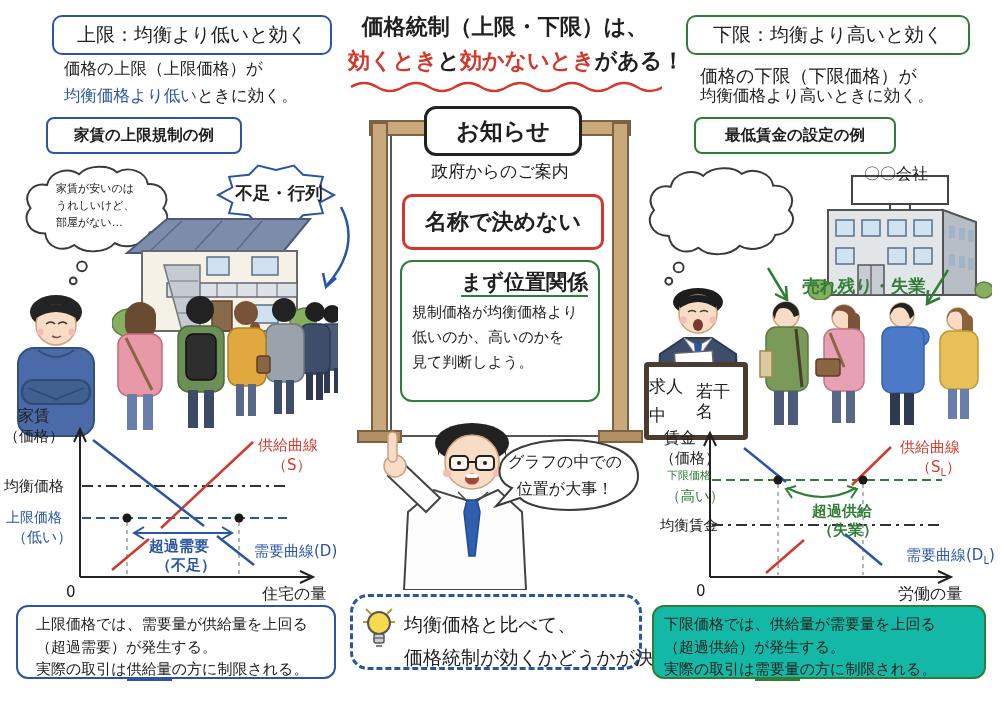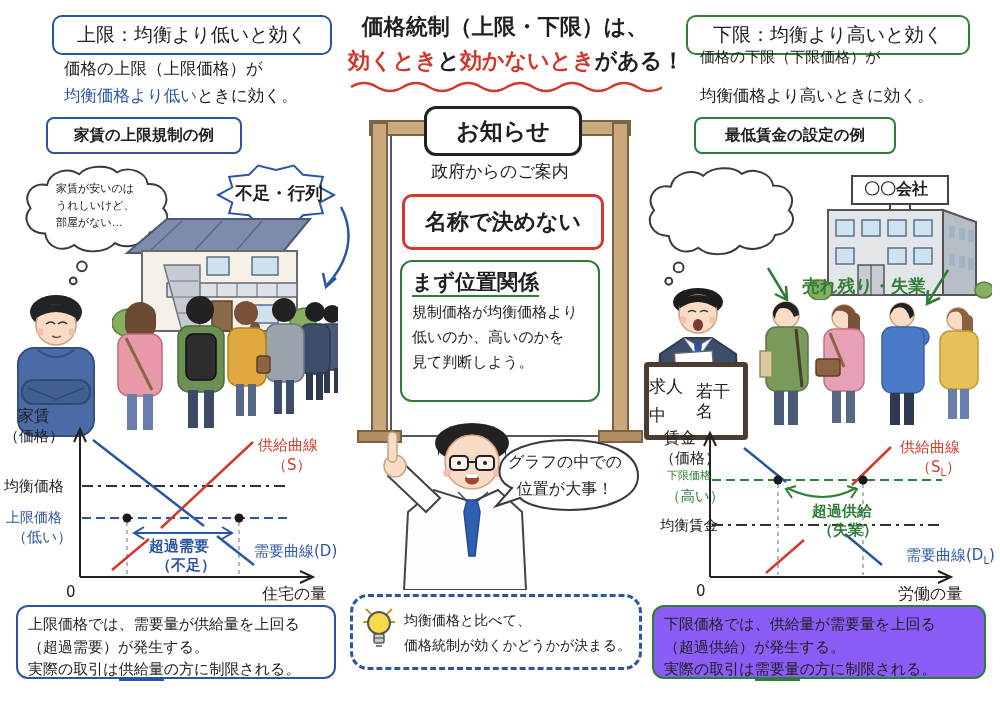--- a/index.html
+++ b/index.html
@@ -157,21 +157,21 @@
     <div class="lbl t-blue" style="left:10px;top:128px;font-size:15px">（低い）</div>
     <div class="lbl t-red" style="left:256px;top:36px;font-size:15px">供給曲線</div>
     <div class="lbl t-red" style="left:270px;top:56px;font-size:15px">（S）</div>
     <div class="lbl t-blue" style="left:252px;top:142px;font-size:15px">需要曲線(D)</div>
     <div class="lbl t-blue" style="left:147px;top:137px;font-size:15px;font-weight:600">超過需要</div>
     <div class="lbl t-blue" style="left:154px;top:156px;font-size:15px;font-weight:600">（不足）</div>
     <div class="lbl" style="left:260px;top:184px;font-size:16px">住宅の量</div>
     <div class="lbl" style="left:64px;top:183px;font-size:15px">0</div>
   </div>
 
-  <div class="abs b-blue note" style="left:16px;top:605px;width:320px;height:74px;border-radius:12px;padding:6px 10px;box-sizing:border-box;background:#fff">
+  <div class="abs b-blue note" style="left:16px;top:605px;width:320px;height:74px;border-radius:12px;padding:6px 18px;box-sizing:border-box;background:#fff">
     <div>上限価格では、需要量が供給量を上回る</div>
     <div>（超過需要）が発生する。</div>
     <div><span>実際の取引は</span><span class="u-blue">供給量</span><span>の方に制限される。</span></div>
   </div>
 
   <div class="lbl" style="left:348px;top:12px;width:314px;text-align:center;font-size:22px;font-weight:700">価格統制（上限・下限）は、</div>
   <div class="lbl" style="left:348px;top:46px;width:314px;text-align:center;font-size:22px;font-weight:700">
     <span class="t-red">効くとき</span><span>と</span><span class="t-red">効かないとき</span><span>がある！</span>
   </div>
   <svg class="abs" style="left:348px;top:79px" width="314" height="14" viewBox="0 0 314 14">
@@ -184,21 +184,21 @@
   <div class="abs" style="left:612px;top:122px;width:17px;height:316px;background:#c9a87c;border:2px solid #7a6242;box-sizing:border-box"></div>
   <div class="abs" style="left:357px;top:430px;width:45px;height:13px;background:#b08f64;border:2px solid #7a6242;box-sizing:border-box"></div>
   <div class="abs" style="left:598px;top:430px;width:45px;height:13px;background:#b08f64;border:2px solid #7a6242;box-sizing:border-box"></div>
 
   <div class="rbox b-black" style="left:424px;top:106px;width:152px;height:44px;font-size:23px;font-weight:600;border-radius:12px">お知らせ</div>
   <div class="lbl" style="left:400px;top:160px;width:200px;text-align:center;font-size:17px">政府からのご案内</div>
 
   <div class="rbox b-red" style="left:402px;top:194px;width:196px;height:50px;font-size:22px;font-weight:600">名称で決めない</div>
 
   <div class="abs b-green" style="left:400px;top:260px;width:200px;height:142px;border-radius:12px;background:#fff;box-sizing:border-box;padding:6px 10px">
-    <div style="text-align:left;margin-bottom:4px">
+    <div style="text-align:right;margin-bottom:4px">
       <span class="u-green" style="font-size:21px;font-weight:600">まず位置関係</span>
     </div>
     <div style="font-size:15px;line-height:1.65">
       <div>規制価格が均衡価格より</div>
       <div>低いのか、高いのかを</div>
       <div>見て判断しよう。</div>
     </div>
   </div>
 
   <svg class="abs" style="left:374px;top:418px" width="155" height="172" viewBox="0 0 155 172">
@@ -234,28 +234,28 @@
   <svg class="abs" style="left:362px;top:606px" width="34" height="46" viewBox="0 0 34 46">
     <line x1="4" y1="3" x2="9" y2="8" stroke="#b89a28" stroke-width="2"></line>
     <line x1="30" y1="3" x2="25" y2="8" stroke="#b89a28" stroke-width="2"></line>
     <line x1="1" y1="16" x2="7" y2="16" stroke="#b89a28" stroke-width="2"></line>
     <line x1="33" y1="16" x2="27" y2="16" stroke="#b89a28" stroke-width="2"></line>
     <circle cx="17" cy="17" r="11" fill="#f7d94c" stroke="#555" stroke-width="2"></circle>
     <rect x="12" y="28" width="10" height="9" rx="2" fill="#c9cdd4" stroke="#555" stroke-width="1.5"></rect>
     <line x1="12" y1="32" x2="22" y2="32" stroke="#555" stroke-width="1.2"></line>
     <line x1="14" y1="40" x2="20" y2="40" stroke="#555" stroke-width="1.5"></line>
   </svg>
-  <div class="lbl" style="left:404px;top:608px;width:236px;font-size:14px;line-height:1.75">
+  <div class="lbl" style="left:404px;top:608px;width:236px;font-size:19px;line-height:1.75">
     <div>均衡価格と比べて、</div>
     <div>価格統制が効くかどうかが決まる。</div>
   </div>
 
   <div class="rbox b-green hdr" style="left:686px;top:15px;width:280px;height:36px">下限：均衡より高いと効く</div>
 
-  <div class="lbl" style="left:700px;top:48px;font-size:15px">価格の下限（下限価格）が</div>
+  <div class="lbl" style="left:700px;top:64px;font-size:18px">価格の下限（下限価格）が</div>
   <div class="lbl" style="left:700px;top:85px;font-size:16.5px">均衡価格より高いときに効く。</div>
 
   <div class="rbox b-green small-hdr" style="left:694px;top:117px;width:198px;height:33px;border-width:2px;border-radius:8px">最低賃金の設定の例</div>
 
   <svg class="abs" style="left:636px;top:165px" width="168" height="130" viewBox="0 0 160 132">
     <path d="M28,72 C10,72 4,56 13,46 C4,33 14,19 30,22 C33,8 52,3 63,11 C72,1 94,1 102,9 C114,2 132,8 134,21 C150,20 158,34 150,46 C160,56 150,70 136,71 C132,84 112,89 100,82 C90,93 68,93 58,84 C46,92 30,87 28,72 Z" fill="#fff" stroke="#3a3a3a" stroke-width="2"></path>
     <circle cx="38" cy="104" r="5" fill="#fff" stroke="#3a3a3a" stroke-width="2"></circle>
     <circle cx="28" cy="118" r="3.5" fill="#fff" stroke="#3a3a3a" stroke-width="2"></circle>
   </svg>
 
@@ -276,21 +276,21 @@
       <rect x="160" y="60" width="6" height="12" fill="#9fb4c4"></rect>
     <rect x="141" y="84" width="6" height="12" fill="#9fb4c4"></rect>
       <rect x="151" y="86" width="6" height="12" fill="#9fb4c4"></rect>
       <rect x="160" y="88" width="6" height="12" fill="#9fb4c4"></rect>
     <ellipse cx="12" cy="120" rx="12" ry="10" fill="#86b060" stroke="#5a8040" stroke-width="1.5"></ellipse>
     <ellipse cx="176" cy="120" rx="9" ry="8" fill="#86b060" stroke="#5a8040" stroke-width="1.5"></ellipse>
     <rect x="44" y="6" width="96" height="28" fill="#fff" stroke="#444" stroke-width="2"></rect>
     <line x1="82" y1="34" x2="82" y2="40" stroke="#444" stroke-width="2"></line>
     <line x1="102" y1="34" x2="102" y2="40" stroke="#444" stroke-width="2"></line>
   </svg>
-  <div class="lbl" style="left:852px;top:179px;width:88px;text-align:center;font-size:16px;font-weight:700">〇〇会社</div>
+  <div class="lbl" style="left:852px;top:164px;width:88px;text-align:center;font-size:16px;font-weight:400">〇〇会社</div>
 
   <svg class="abs" style="left:760px;top:266px" width="196" height="44" viewBox="0 0 196 44">
     <line x1="8" y1="2" x2="26" y2="32" stroke="#2f7d36" stroke-width="2.5"></line>
     <polyline points="15,28 27,34 26,20" fill="none" stroke="#2f7d36" stroke-width="2.5"></polyline>
     <line x1="188" y1="4" x2="168" y2="36" stroke="#2f7d36" stroke-width="2.5"></line>
     <polyline points="180,32 167,38 168,24" fill="none" stroke="#2f7d36" stroke-width="2.5"></polyline>
   </svg>
   <div class="lbl t-green" style="left:790px;top:274px;width:148px;text-align:center;font-size:17.5px;font-weight:700">売れ残り・失業</div>
 
   <svg class="abs" style="left:636px;top:286px" width="126" height="150" viewBox="0 0 126 150">
@@ -373,19 +373,19 @@
     <div class="lbl" style="left:0px;top:92px;font-size:14.5px">均衡賃金</div>
     <div class="lbl t-red" style="left:240px;top:14px;font-size:15px">供給曲線</div>
     <div class="lbl t-red" style="left:256px;top:34px;font-size:15px"><span>（S</span><sub>L</sub><span>）</span></div>
     <div class="lbl t-blue" style="left:246px;top:122px;font-size:15px"><span>需要曲線(D</span><sub>L</sub><span>)</span></div>
     <div class="lbl t-green" style="left:152px;top:78px;font-size:15px;font-weight:600">超過供給</div>
     <div class="lbl t-green" style="left:158px;top:97px;font-size:15px;font-weight:600">（失業）</div>
     <div class="lbl" style="left:238px;top:160px;font-size:16px">労働の量</div>
     <div class="lbl" style="left:36px;top:158px;font-size:15px">0</div>
   </div>
 
-  <div class="abs b-green note" style="left:652px;top:605px;width:334px;height:74px;border-radius:12px;padding:6px 10px;box-sizing:border-box;background:#8b5cf6">
+  <div class="abs b-green note" style="left:652px;top:605px;width:334px;height:74px;border-radius:12px;padding:6px 10px;box-sizing:border-box;background:#14b8a6">
     <div>下限価格では、供給量が需要量を上回る</div>
     <div>（超過供給）が発生する。</div>
     <div><span>実際の取引は</span><span class="u-green">需要量</span><span>の方に制限される。</span></div>
   </div>
 
 </div>
 
 </body></html>

